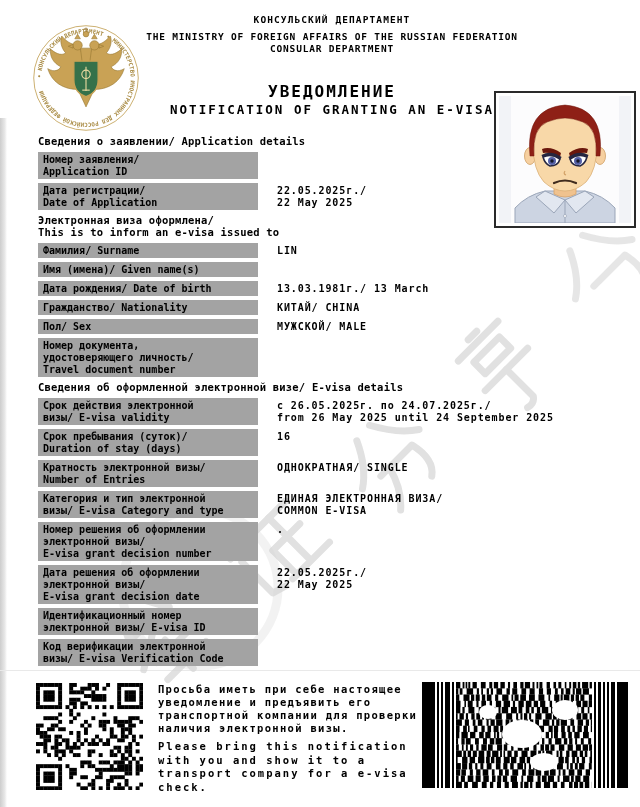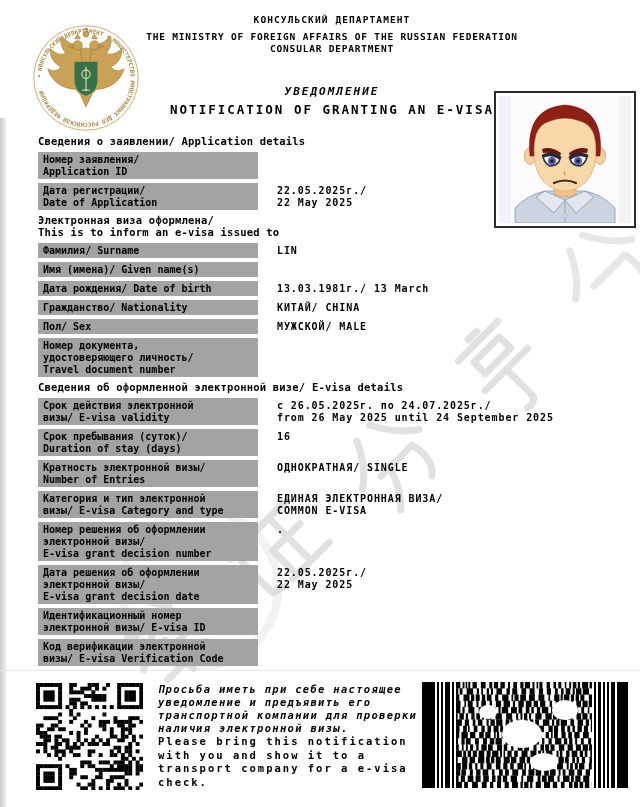--- a/index.html
+++ b/index.html
@@ -13,39 +13,39 @@
   .watermark{position:absolute;left:0;top:0;width:640px;height:807px;pointer-events:none;}
   .watermark path,.watermark circle{fill:none;stroke:#d7d7d7;stroke-width:7;stroke-linecap:round;stroke-linejoin:round;}
   .watermark .wm-circle{stroke:#e2e2e2;stroke-width:9;}
   
   .emblem{position:absolute;left:30px;top:22px;width:112px;height:112px;}
   .ministry{position:absolute;left:120px;top:14px;width:424px;text-align:center;}
   .ministry .mru{font-size:9.5px;line-height:12px;letter-spacing:1.1px;}
   .ministry .men{font-size:9.5px;line-height:12px;letter-spacing:0.8px;}
   .ministry .gap{height:5px;}
   .doc-title{position:absolute;left:120px;top:85px;width:424px;text-align:center;}
-  .doc-title .tru{font-size:11px;line-height:13.5px;letter-spacing:2px;font-style:italic;}
+  .doc-title .tru{font-size:16px;line-height:13.5px;letter-spacing:2px;}
   .doc-title .ten{font-size:12.5px;line-height:14px;letter-spacing:2px;margin-top:4px;}
   
   .photo{position:absolute;left:494px;top:91px;width:142px;height:137px;box-sizing:border-box;
          border:2px solid #2a2a2a;background:#fff;padding:3px;}
   
   .content{position:absolute;left:38px;top:131px;width:566px;}
   .sec-heading{font-size:10.5px;line-height:12px;letter-spacing:0.2px;margin:4px 0 5px 0;white-space:pre-line;}
   .row{display:flex;align-items:flex-start;margin-bottom:4px;}
   .cell-label{width:220px;box-sizing:border-box;background:#a3a3a3;padding:1.5px 4px 1.5px 5px;
               font-size:10px;line-height:12px;white-space:pre-line;}
   .cell-value{margin-left:19px;font-size:10px;line-height:12px;letter-spacing:0.9px;
               white-space:pre-line;padding-top:1.5px;width:320px;}
   
   .footer-region{position:absolute;left:0;top:680px;right:0;height:127px;}
   .qr{position:absolute;left:36px;top:3px;width:107px;height:107px;}
   .notice{position:absolute;left:158px;top:3px;width:268px;}
   .notice p{margin:0;font-size:10.5px;}
-  .notice .ru{line-height:13px;letter-spacing:1.3px;white-space:pre-line;font-style:italic;}
+  .notice .ru{line-height:13px;letter-spacing:1.3px;white-space:pre-line;margin-bottom:5px;}
   .notice .en{line-height:13.5px;letter-spacing:2px;white-space:pre-line;}
   .barcode{position:absolute;left:422px;top:2px;width:206px;height:106px;}
 </style>
 </head>
 <body>
 
 <div class="page">
 
   <div class="left-strip"></div>
   <div class="scan-line"></div>

